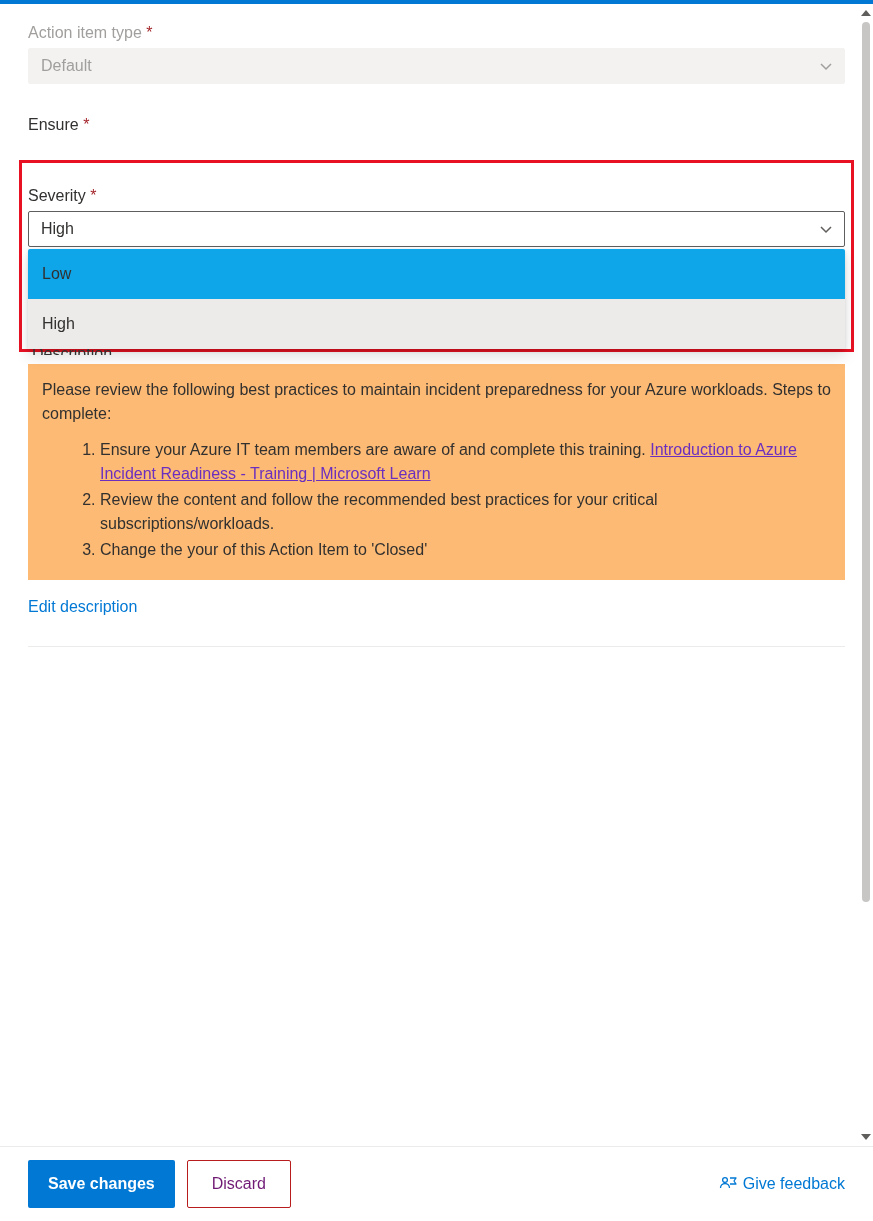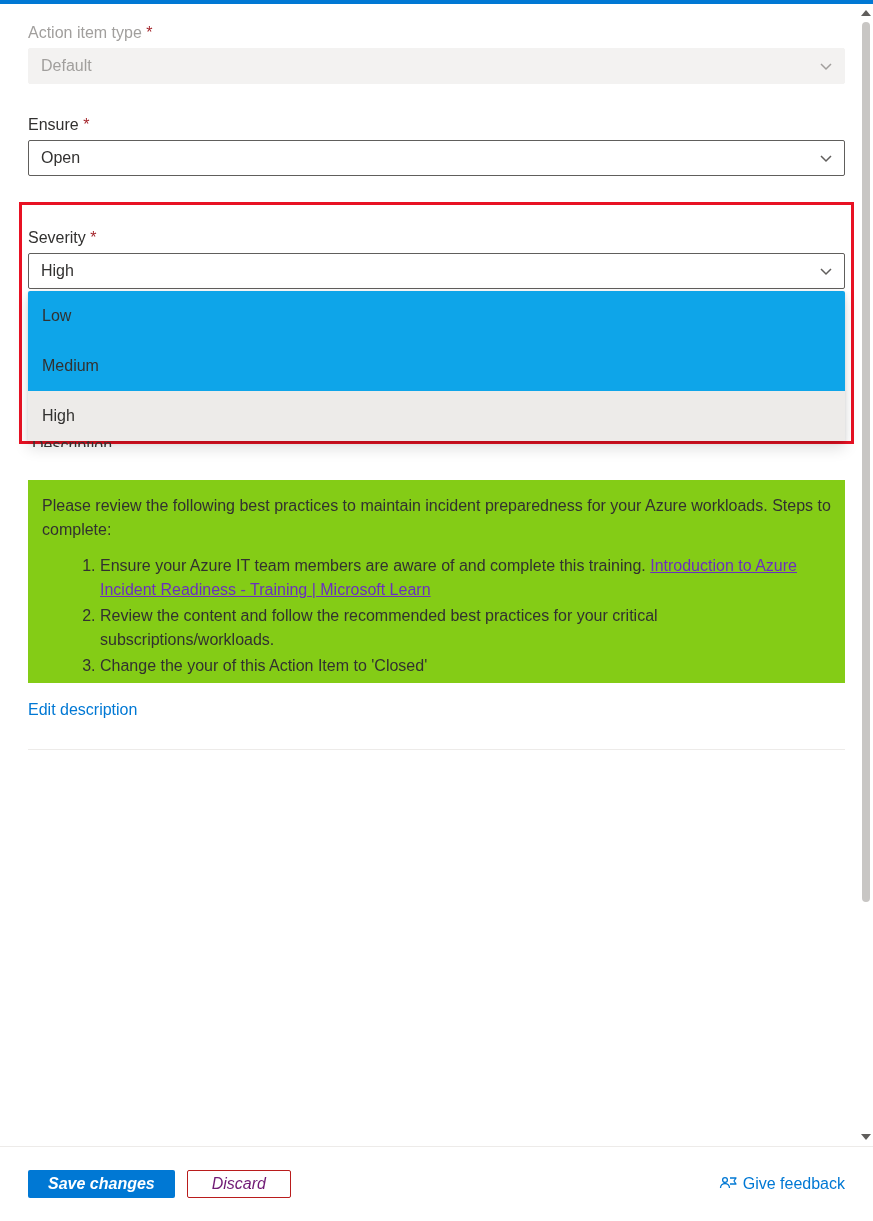--- a/index.html
+++ b/index.html
@@ -96,26 +96,26 @@
       color: #323130;
       letter-spacing: 0;
       position: absolute;
       bottom: -6px;
       left: 10px;
       line-height: 10px;
       overflow: hidden;
       height: 6px;
     }
     .desc-box {
-      background: #84cc16;
-      padding: 14px 14px 1px 14px;
+      background: #fdba74;
+      padding: 14px 14px 14px 14px;
       font-size: 16px;
       line-height: 1.5;
       color: #323130;
-      margin-top: 36px;
+      margin-top: 12px;
     }
     .desc-box ol {
       margin: 12px 0 4px 58px;
     }
     .desc-box ol li { margin-bottom: 2px; }
     .desc-box a { color: #6b2fbf; text-decoration: underline; }
     .edit-link {
       color: #0078d4;
       font-size: 16px;
       cursor: pointer;
@@ -190,28 +190,27 @@
       height: 75px;
       border-top: 1px solid #edebe9;
       background: #fff;
       display: flex;
       align-items: center;
       justify-content: space-between;
       padding: 0 28px;
     }
     .btn-group { display: flex; gap: 12px; }
     .btn {
-      height: 28px;
+      height: 48px;
       padding: 0 20px;
       border-radius: 2px;
       font-size: 16px;
       font-weight: 600;
       cursor: pointer;
       border: none;
-      font-style: italic;
     }
     .btn-primary { background: #0078d4; color: #fff; }
     .btn-secondary { background: #fff; color: #701a75; border: 1px solid #b91c1c; font-weight: 400; padding: 0 24px; }
     .feedback-link {
       color: #0078d4;
       font-size: 16px;
       cursor: pointer;
       display: flex;
       align-items: center;
       gap: 6px;
@@ -227,40 +226,33 @@
     <div class="select-box disabled">
       <span>Default</span>
       <span class="chev"><svg width="12" height="8" viewBox="0 0 12 8">
             <path d="M1 1 L6 6 L11 1" stroke="#a19f9d" stroke-width="1.5" fill="none"></path>
           </svg></span>
     </div>
   </div>
 
   <div class="field">
     <label class="label"><span>Ensure</span> <span class="req">*</span></label>
-    <div class="select-box">
-      <span>Open</span>
-      <span class="chev"><svg width="12" height="8" viewBox="0 0 12 8">
-            <path d="M1 1 L6 6 L11 1" stroke="#605e5c" stroke-width="1.5" fill="none"></path>
-          </svg></span>
-    </div>
   </div>
 
   <div class="highlight-box">
     <div class="field" style="margin-bottom:0">
       <label class="label"><span>Severity</span> <span class="req">*</span></label>
       <div class="select-box">
         <span>High</span>
         <span class="chev"><svg width="12" height="8" viewBox="0 0 12 8">
               <path d="M1 1 L6 6 L11 1" stroke="#605e5c" stroke-width="1.5" fill="none"></path>
             </svg></span>
       </div>
       <div class="dropdown">
         <div class="dropdown-item">Low</div>
-        <div class="dropdown-item">Medium</div>
         <div class="dropdown-item selected">High</div>
       </div>
     </div>
     <span class="desc-label-frag">Description</span>
   </div>
 
   <div class="desc-box">
     <div>Please review the following best practices to maintain incident preparedness for your Azure workloads. Steps to complete:</div>
     <ol>
       <li>

